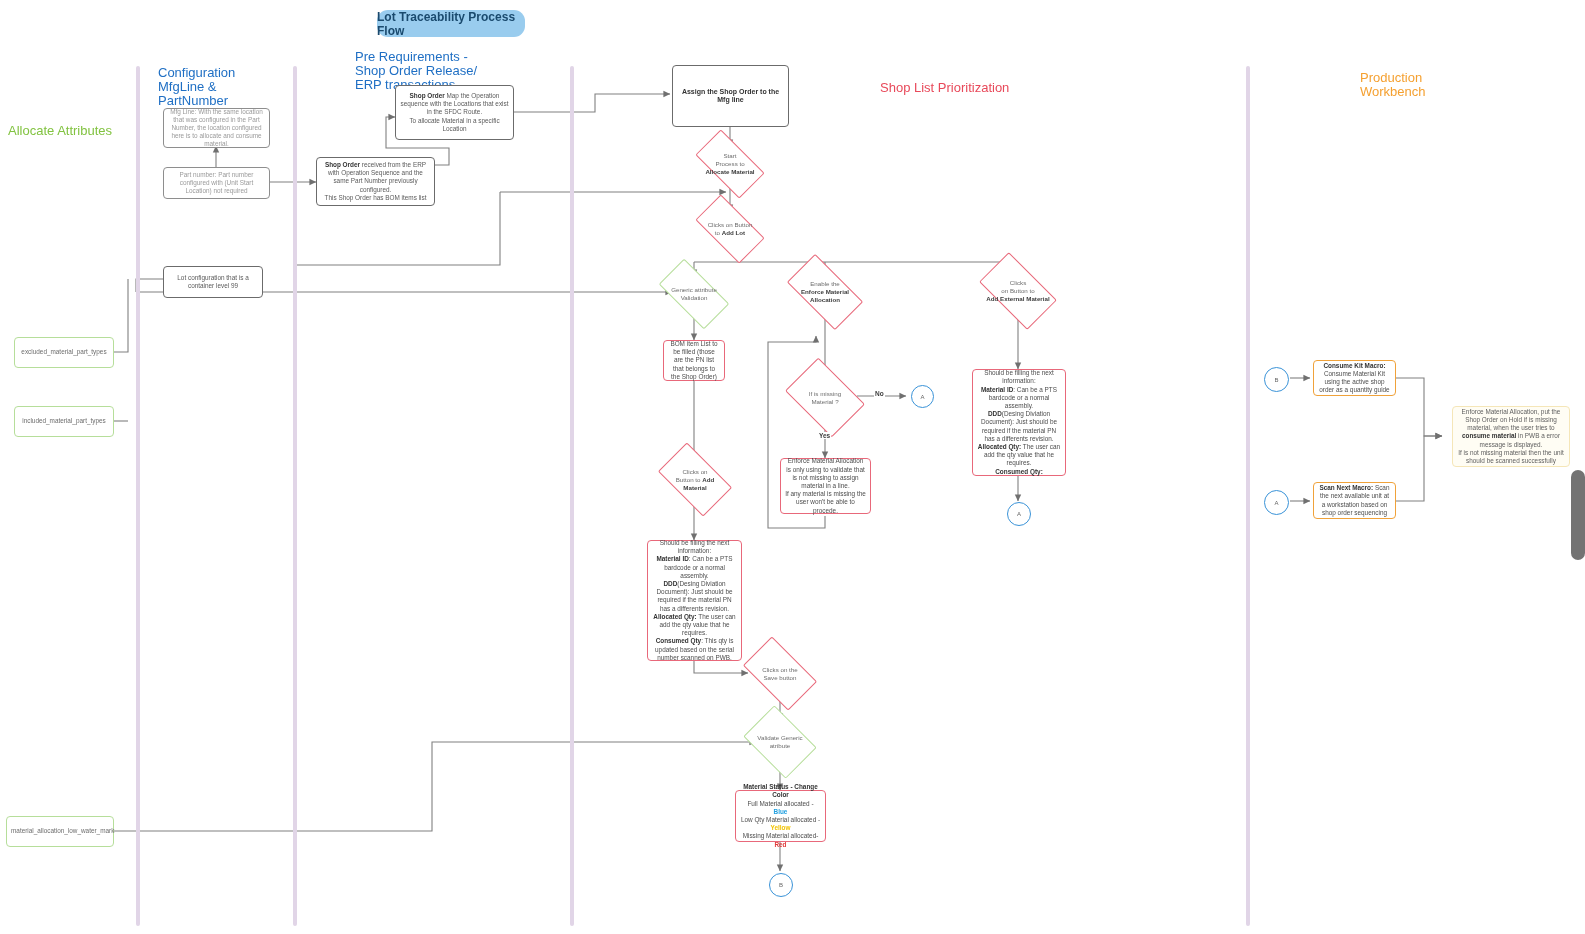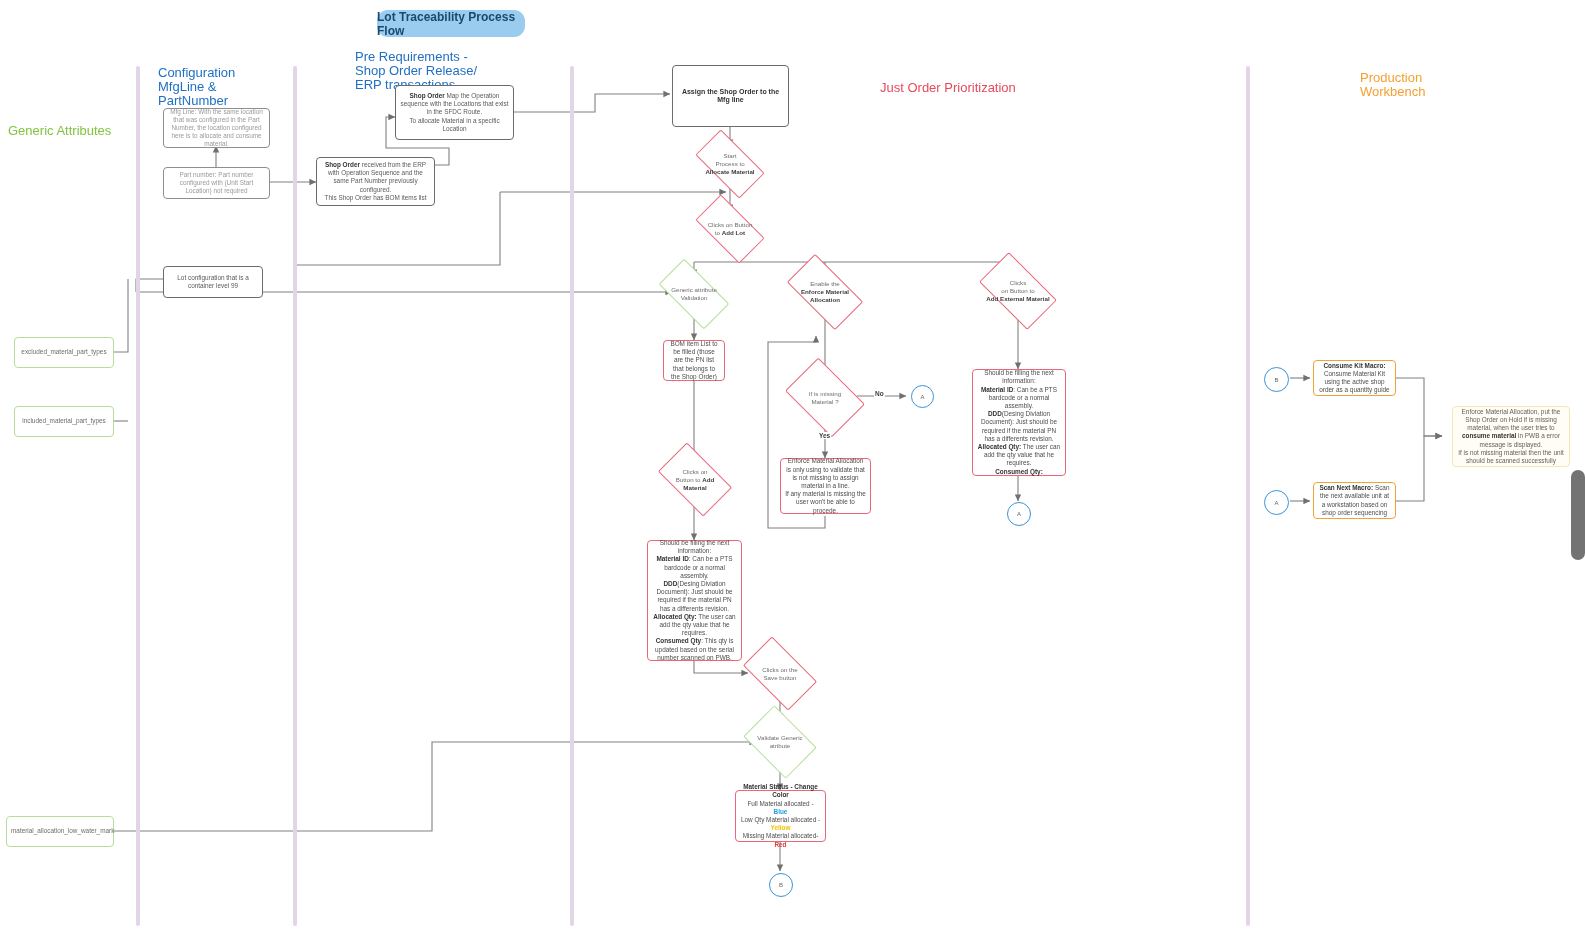--- a/index.html
+++ b/index.html
@@ -130,24 +130,24 @@
     </g>
   </svg>
 
   <div class="lane-div" style="left:136px;top:66px;height:860px;"></div>
   <div class="lane-div" style="left:293px;top:66px;height:860px;"></div>
   <div class="lane-div" style="left:570px;top:66px;height:860px;"></div>
   <div class="lane-div" style="left:1246px;top:66px;height:860px;"></div>
 
   <div class="title-chip" style="left:377px;top:10px;width:148px;height:27px;">Lot Traceability Process Flow</div>
 
-  <div class="lane-title green" style="left:8px;top:124px;width:118px;">Generic Attributes</div>
+  <div class="lane-title green" style="left:8px;top:124px;width:118px;">Allocate Attributes</div>
   <div class="lane-title blue" style="left:158px;top:66px;width:118px;">Configuration<br>MfgLine &amp;<br>PartNumber</div>
   <div class="lane-title blue" style="left:355px;top:50px;width:150px;">Pre Requirements -<br>Shop Order Release/<br>ERP transactions</div>
-  <div class="lane-title red" style="left:880px;top:81px;width:170px;">Just Order Prioritization</div>
+  <div class="lane-title red" style="left:880px;top:81px;width:170px;">Shop List Prioritization</div>
   <div class="lane-title orange" style="left:1360px;top:71px;width:120px;">Production<br>Workbench</div>
 
   <div class="node gray" style="left:163px;top:108px;width:107px;height:40px;">
     <div class="inner"><span>Mfg Line: With the same location that was configured in the Part Number, the location configured here is to allocate and consume material.</span></div>
   </div>
 
   <div class="node gray" style="left:163px;top:167px;width:107px;height:32px;">
     <div class="inner"><span>Part number: Part number configured with (Unit Start Location) not required</span></div>
   </div>
 

